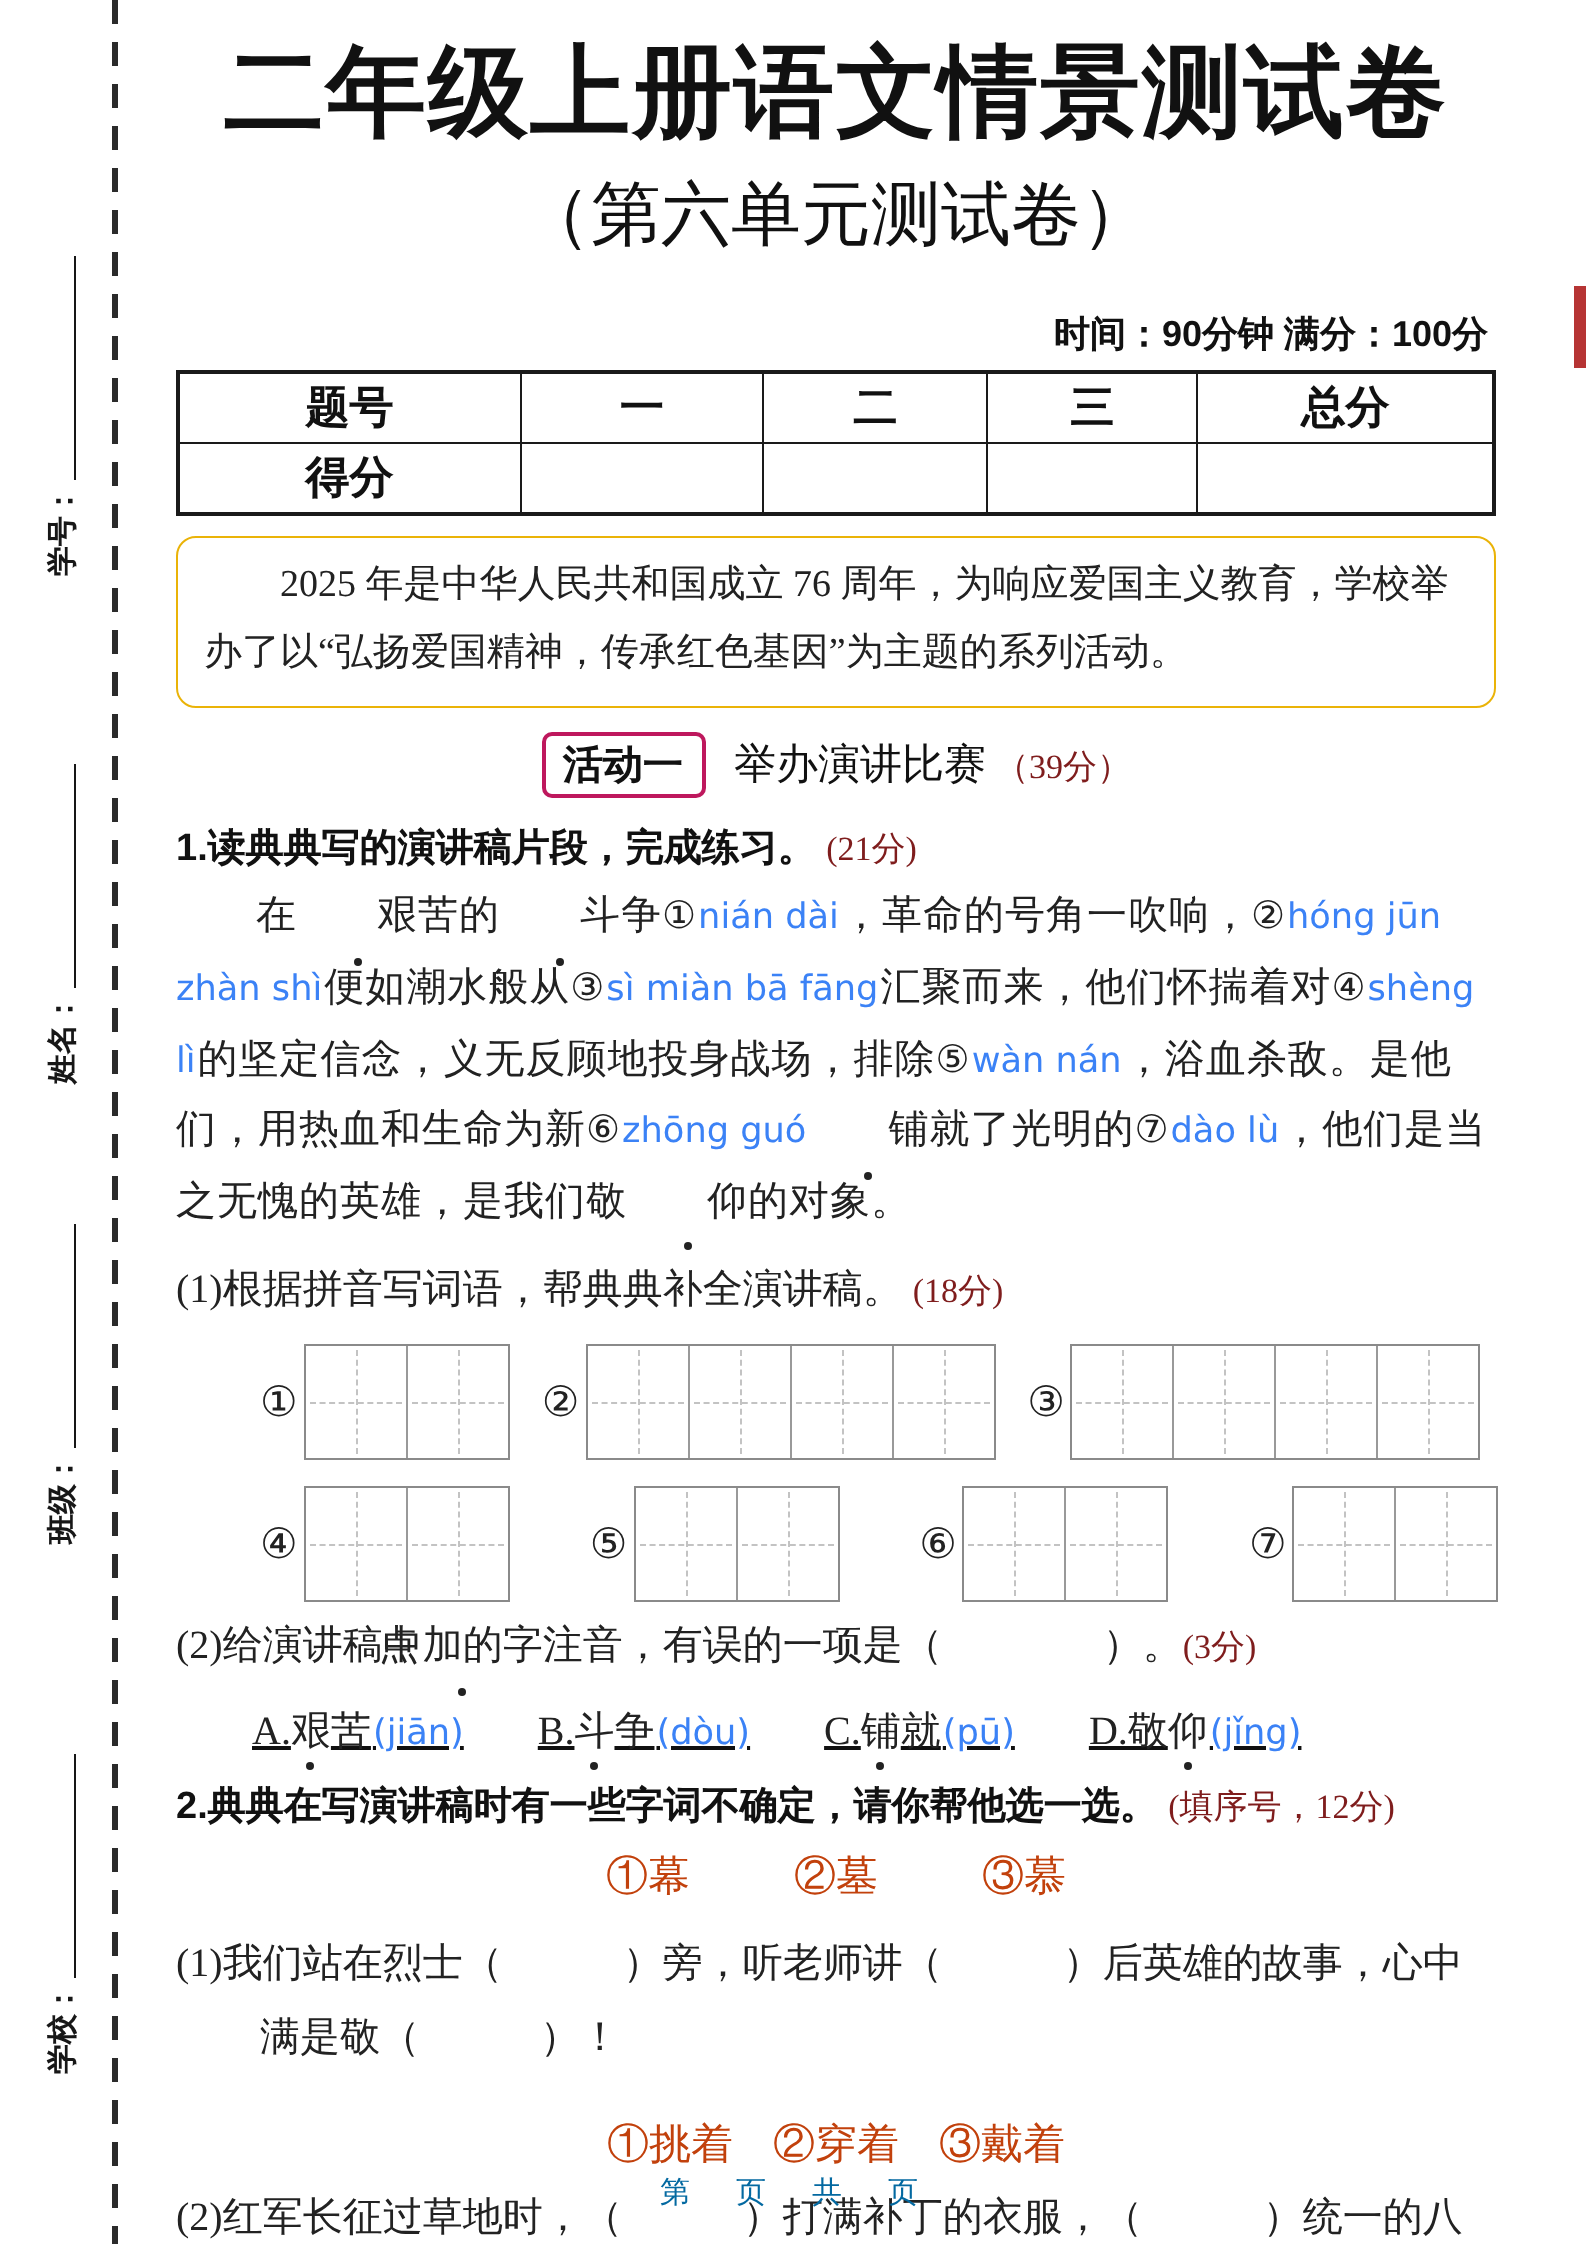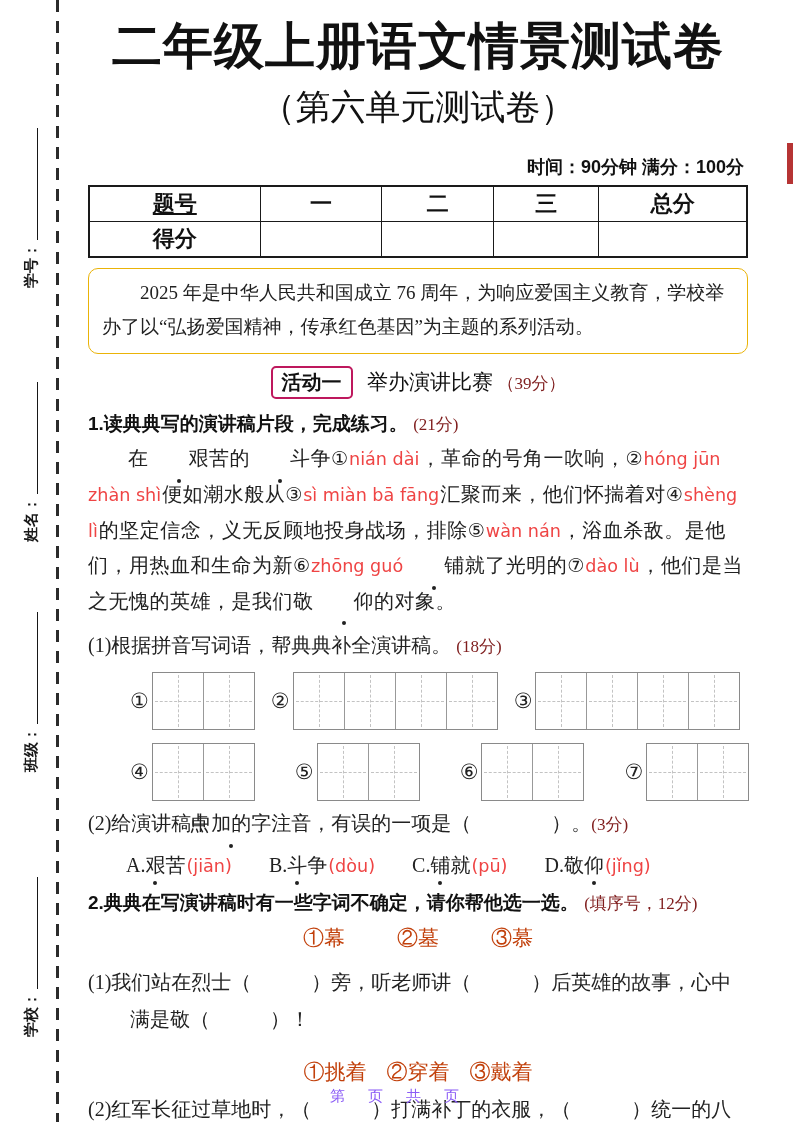--- a/index.html
+++ b/index.html
@@ -29,47 +29,47 @@
   .activity{margin-top:12px;text-align:center;}
   .badge{display:inline-block;border:2px solid #be185d;border-radius:5px;padding:1px 9px;
     font-size:20px;font-weight:bold;}
   .act-title{font-size:21px;font-weight:normal;margin-left:10px;text-align:center;}
   .score-txt{font-family:"Liberation Serif",serif;font-weight:normal;font-size:17px;color:#7f1d1d;}
 
   .stem{margin-top:12px;font-size:19px;font-weight:bold;}
   .kai,.kaitext{font-family:"Liberation Serif",serif;color:#222;}
   .passage{margin-top:4px;font-family:"Liberation Serif",serif;font-size:20px;line-height:1.78;
     letter-spacing:0.5px;text-indent:2em;color:#222;}
-  .py{font-family:"DejaVu Sans",sans-serif;font-size:0.88em;letter-spacing:0;margin:0 1px;color:#ef4444;}
+  .py{font-family:"DejaVu Sans",sans-serif;font-size:0.88em;letter-spacing:0;margin:0 1px;color:#3b82f6;}
   .circ{font-family:"DejaVu Sans",sans-serif;font-size:0.95em;letter-spacing:0;}
   .dot{position:relative;display:inline-block;}
   .dot::after{content:"";position:absolute;left:50%;transform:translateX(-50%);bottom:-6px;
     width:4px;height:4px;border-radius:50%;background:#222;}
 
   .kaitext{font-size:20px;line-height:1.85;margin-top:8px;}
   .hang{padding-left:2.1em;text-indent:-2.1em;margin-top:12px;}
 
   .grid-row{display:flex;align-items:center;padding-left:42px;margin-top:8px;}
   .grid-row.r1{gap:16px;}
   .grid-row.r2{gap:40px;margin-top:13px;}
   .pin-group{display:flex;align-items:center;}
   .pin-num{font-family:"Liberation Serif",serif;font-size:21px;margin-right:3px;color:#222;}
   .pin-box{display:flex;border:1px solid #8a8a8a;}
   .qcell{width:50px;height:56px;position:relative;border-right:1px solid #999;}
   .qcell:last-child{border-right:none;}
   .qcell::before{content:"";position:absolute;left:2px;right:2px;top:50%;border-top:1px dashed #c3c3c3;}
   .qcell::after{content:"";position:absolute;top:2px;bottom:2px;left:50%;border-left:1px dashed #c3c3c3;}
 
   .options{display:flex;gap:36px;padding-left:38px;margin-top:10px;
-    font-family:"Liberation Serif",serif;font-size:20px;}
+    font-family:"Liberation Serif",serif;font-size:20px;text-decoration:underline;}
   .choices{display:flex;justify-content:center;gap:52px;margin-top:8px;
     font-family:"Liberation Serif",serif;font-size:21px;color:#c2410c;}
 
   .footer{position:absolute;bottom:16px;left:0;width:100%;text-align:center;
-    font-size:15px;letter-spacing:4px;color:#8b5cf6;margin-top:16px;}
+    font-size:15px;letter-spacing:4px;color:#0369a1;margin-top:16px;}
 </style>
 </head>
 <body>
 
 <div class="sheet">
 
   <div class="bind-line"></div>
   <div class="red-mark"></div>
 
   <div class="side-field" style="top:197px;">
@@ -91,21 +91,21 @@
 
   <div class="main">
 
     <div class="title">二年级上册语文情景测试卷</div>
     <div class="subtitle">（第六单元测试卷）</div>
     <div class="meta">时间：90分钟  满分：100分</div>
 
     <table class="score">
       <tbody>
           <tr>
-        <td style="width:26%;text-decoration:underline;">题号</td>
+        <td style="width:26%;">题号</td>
         <td style="width:18.5%;">一</td>
         <td style="width:17%;">二</td>
         <td style="width:16%;">三</td>
         <td style="width:22.5%;">总分</td>
       </tr>
       <tr>
         <td>得分</td>
         <td></td>
         <td></td>
         <td></td>

